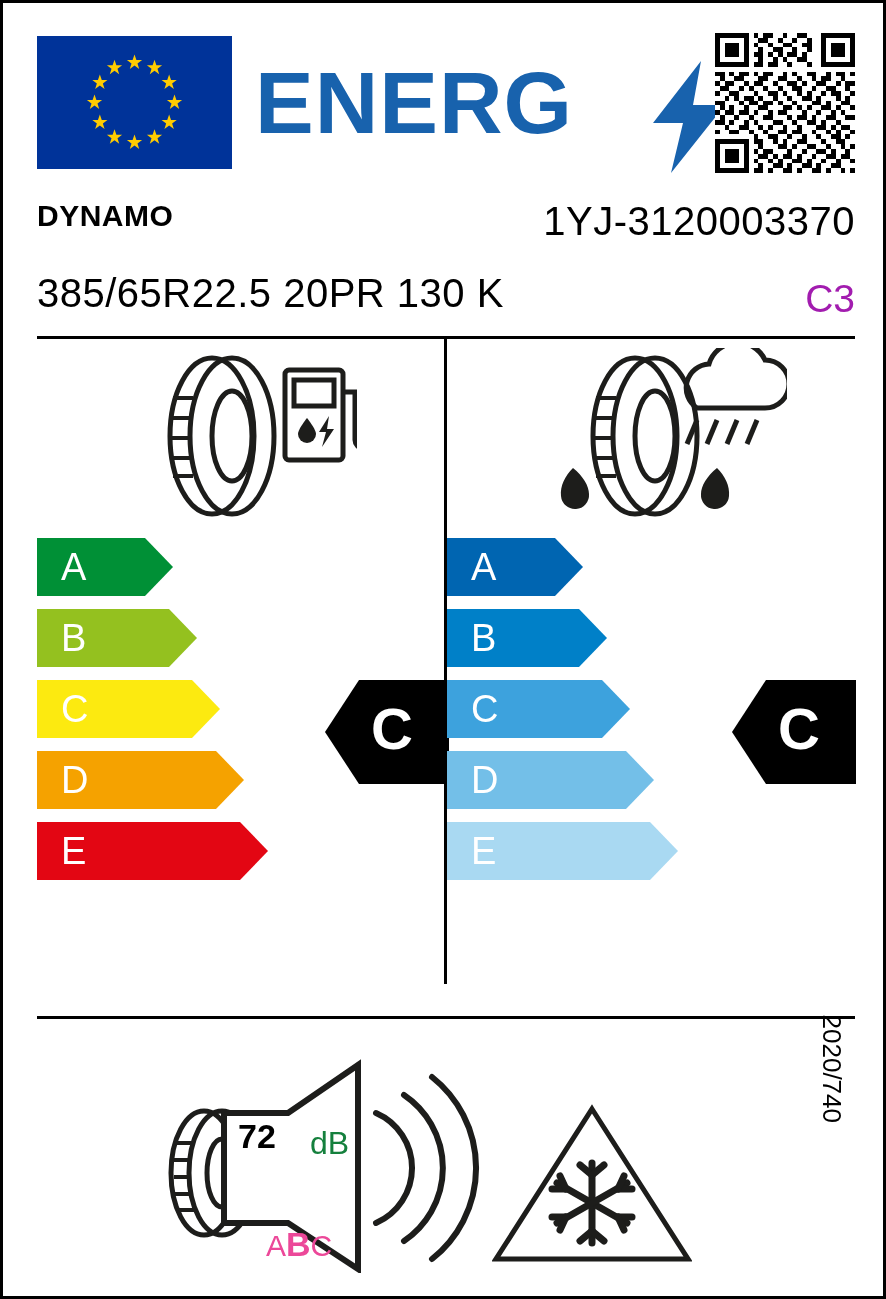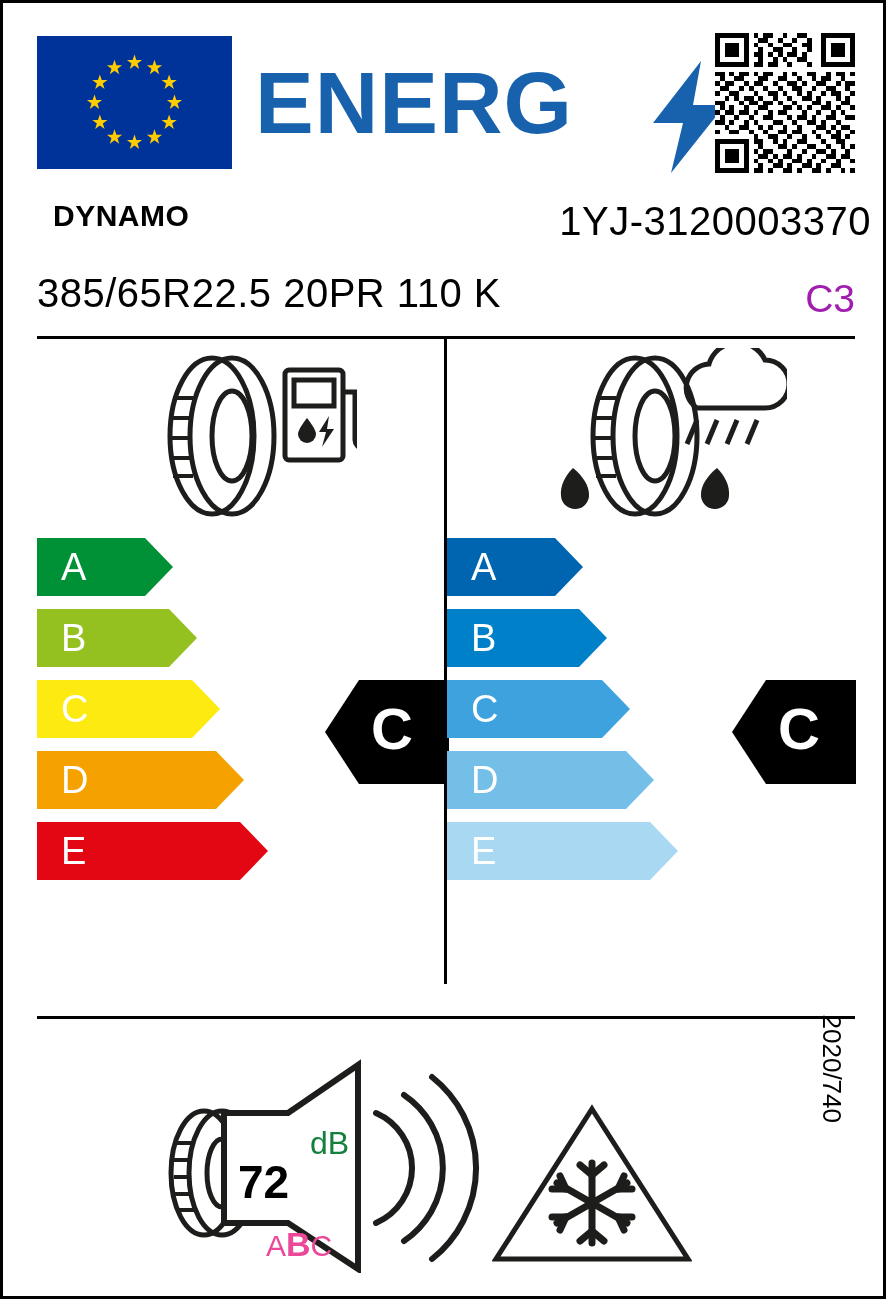--- a/index.html
+++ b/index.html
@@ -61,21 +61,21 @@
     position: absolute;
     right: 0;
     top: 0;
     width: 140px;
     height: 140px;
   }
 
   
   .brand-row {
     position: absolute;
-    left: 50px;
+    left: 34px;
     top: 196px;
     width: 818px;
     height: 44px;
     text-align: center;
   }
   .brand {
     position: absolute;
     left: 0;
     top: 0;
     font-size: 30px;
@@ -216,24 +216,23 @@
     position: absolute;
     left: 125px;
     top: 12px;
     width: 330px;
     height: 230px;
   }
   .noise-db {
     position: absolute;
     left: 76px;
     top: 74px;
-    font-size: 46px;
+    font-size: 34px;
     font-weight: bold;
     color: #000;
-    margin-top: 38px;
   }
   .noise-db-unit {
     position: absolute;
     left: 148px;
     top: 82px;
     font-size: 32px;
     color: #15803d;
   }
   .noise-classes {
     position: absolute;
@@ -557,21 +556,21 @@
       </svg>
     </div>
   </div>
 
   <div class="brand-row">
     <div class="brand">DYNAMO</div>
     <div class="model-code">1YJ-3120003370</div>
   </div>
 
   <div class="size-row">
-    <div class="size">385/65R22.5 20PR 110 K</div>
+    <div class="size">385/65R22.5 20PR 130 K</div>
     <div class="class-code">C3</div>
   </div>
 
   <div class="hr-top"></div>
   <div class="v-divider"></div>
 
   <div class="panel left">
 
     <div class="pictos left">
       <svg width="220" height="175" viewBox="0 0 220 175" aria-hidden="true">

